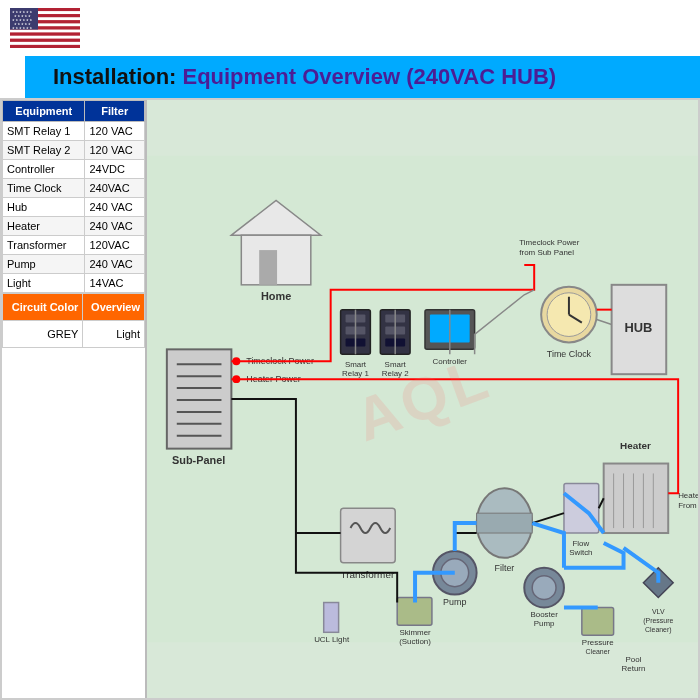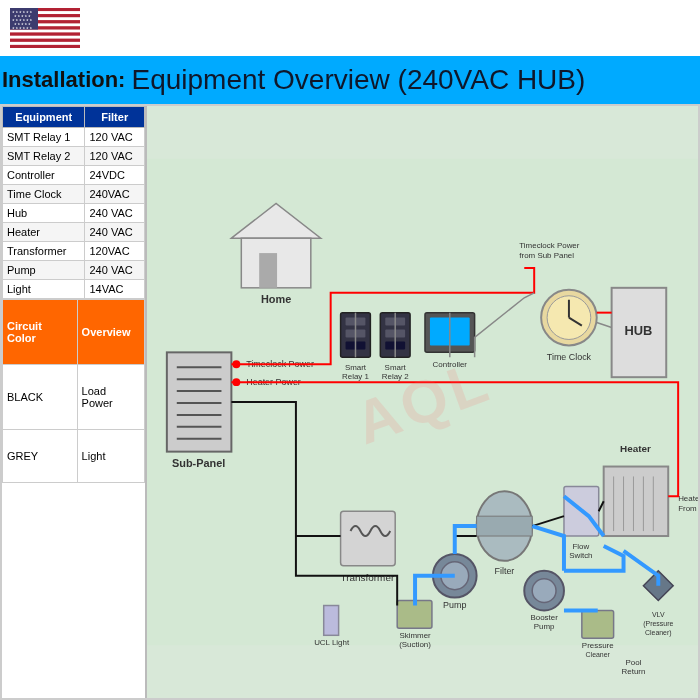--- a/index.html
+++ b/index.html
@@ -28,36 +28,37 @@
     }
 
     .flag-icon {
       width: 70px;
       height: 40px;
     }
 
     
     .title-bar {
       background: #00aaff;
-      padding: 8px 2px;
+      padding: 8px 28px;
       display: flex;
       align-items: center;
+      margin-left: 25px;
     }
 
     .title-bar .title-installation {
       font-size: 22px;
       font-weight: bold;
       color: #111;
       margin-right: 6px;
     }
 
     .title-bar .title-rest {
-      font-size: 28px;
-      font-weight: normal;
-      color: #0f172a;
+      font-size: 22px;
+      font-weight: bold;
+      color: #4c1d95;
     }
 
     
     .main-content {
       display: flex;
       flex: 1;
       background: #e5e5e5;
       border: 2px solid #ccc;
     }
 
@@ -107,23 +108,23 @@
       border: 1px solid #bbb;
     }
 
     .circuit-table {
       width: 100%;
       border-collapse: collapse;
       font-size: 11px;
     }
 
     .circuit-table td {
-      padding: 20px 4px;
+      padding: 7px 4px;
       border: 1px solid #ccc;
-      text-align: left;
+      text-align: right;
       font-size: 11px;
     }
 
     
     .diagram-area {
       flex: 1;
       position: relative;
       background: #d8e8d8;
       overflow: hidden;
     }
@@ -238,24 +239,20 @@
 
       <table class="circuit-table">
         <thead>
           <tr>
             <td class="circuit-header">Circuit Color</td>
             <td class="circuit-header">Overview</td>
           </tr>
         </thead>
         <tbody id="circuit-tbody">
             <tr>
-              <td>BLACK</td>
-              <td>Load Power</td>
-            </tr>
-            <tr>
               <td>GREY</td>
               <td>Light</td>
             </tr>
           </tbody>
       </table>
     </div>
 
     <div class="diagram-area">
       <div class="watermark">AQL</div>
 

